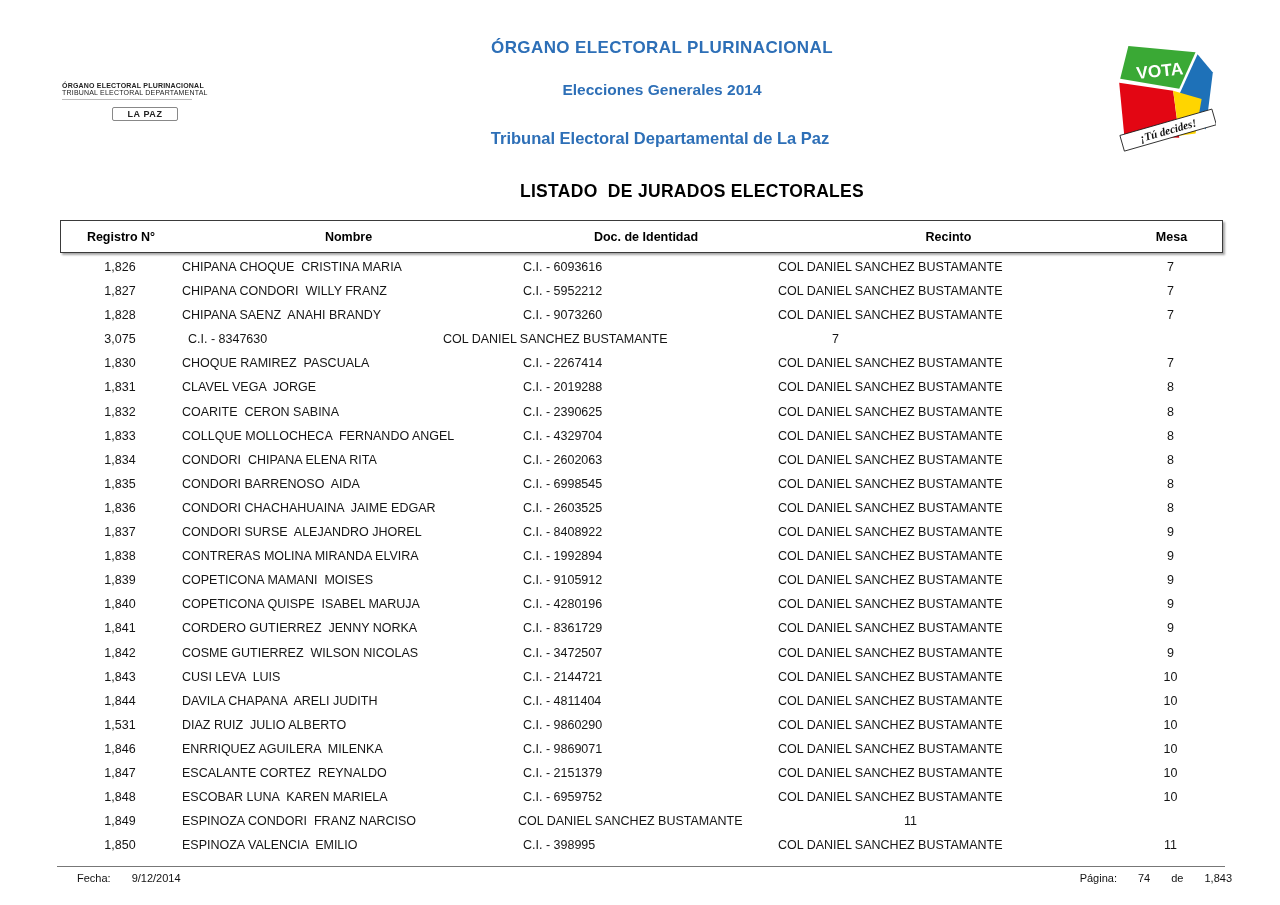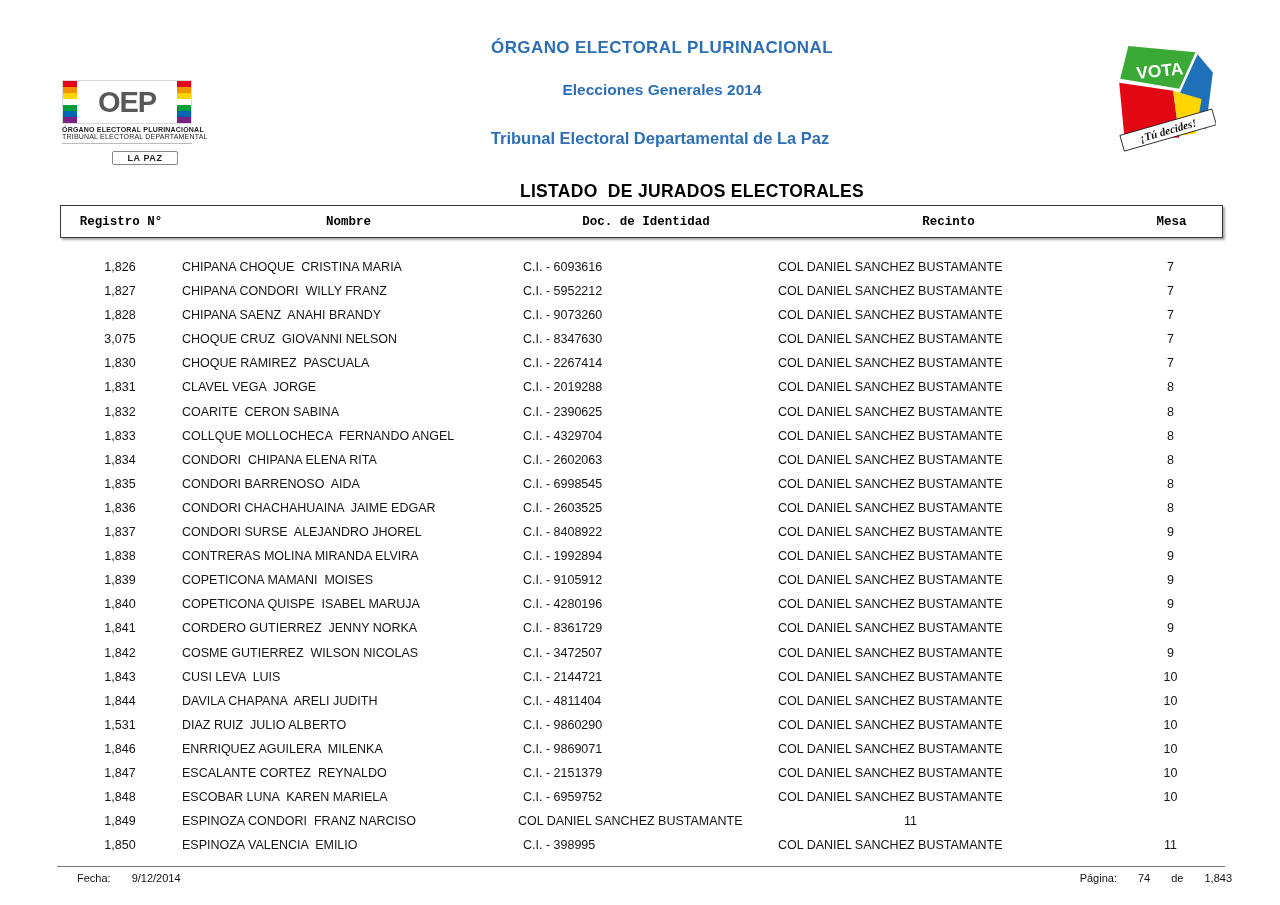--- a/index.html
+++ b/index.html
@@ -28,23 +28,23 @@
   .oep-small { font-size:7px; font-weight:bold; color:#222; margin-top:2px; letter-spacing:.2px; white-space:nowrap; }
   .oep-small2 { font-size:7px; color:#222; letter-spacing:.2px; white-space:nowrap; }
   .oep-lapaz-wrap { margin-top:3px; border-top:1px solid #bbb; padding-top:3px; }
   .oep-lapaz { display:inline-block; border:1px solid #888; border-radius:2px;
       padding:1px 14px; font-size:9px; font-weight:bold; color:#222; letter-spacing:.6px;margin-left:36px; }
 
   
   .vota-logo { position:absolute; left:1114px; top:42px; width:102px; height:114px; }
 
   
-  .thead-box { position:absolute; left:60px; top:205px; width:1163px; height:33px;
+  .thead-box { position:absolute; left:60px; top:220px; width:1163px; height:33px;
       border:1px solid #3a3a3a; background:#fff; display:flex; align-items:center;
-      box-shadow:2px 2px 2px rgba(0,0,0,.35);font-family:Liberation Mono, monospace; }
+      box-shadow:2px 2px 2px rgba(0,0,0,.35); }
   .hcell { font-size:12.5px; font-weight:bold; text-align:center; color:#000; }
   .c1 { width:120px; } .c2 { width:335px; } .c3 { width:260px; } .c4 { width:345px; } .c5 { width:101px; }
 
   .tbody { position:absolute; left:60px; top:255px; width:1163px; }
   .trow { display:flex; height:24.1px; line-height:24.1px;align-items:flex-end; }
   .cell { font-size:12.5px; color:#151515; white-space:pre; overflow:hidden; }
   .col-registro { width:120px; text-align:center; }
   .col-nombre   { width:335px; padding-left:2px; }
   .col-doc      { width:260px; padding-left:8px; }
   .col-recinto  { width:345px; padding-left:3px; }
@@ -56,25 +56,20 @@
   .footer-right { position:absolute; right:48px; top:872px; font-size:11px; color:#111; white-space:nowrap; }
   .footer-left span, .footer-right span { margin-right:6px;margin-left:15px; }
   .footer-right .pg-total { margin-right:0; }
 </style>
 </head>
 <body>
 
 <div class="page">
 
   <div class="oep-logo">
-    <div class="oep-mark">
-      <div class="stripe"></div>
-      <div class="oep-letters">OEP</div>
-      <div class="stripe"></div>
-    </div>
     <div class="oep-small">ÓRGANO ELECTORAL PLURINACIONAL</div>
     <div class="oep-small2">TRIBUNAL ELECTORAL DEPARTAMENTAL</div>
     <div class="oep-lapaz-wrap">
       <span class="oep-lapaz">LA PAZ</span>
     </div>
   </div>
 
   <div class="vota-logo">
     <svg width="102" height="114" viewBox="0 0 100 112">
       <polygon points="14,4 80,10 64,46 6,36" fill="#3aa935"></polygon>
@@ -121,21 +116,20 @@
       </div>
       <div class="trow">
         <div class="cell col-registro">1,828</div>
         <div class="cell col-nombre">CHIPANA SAENZ  ANAHI BRANDY</div>
         <div class="cell col-doc">C.I. - 9073260</div>
         <div class="cell col-recinto">COL DANIEL SANCHEZ BUSTAMANTE</div>
         <div class="cell col-mesa">7</div>
       </div>
       <div class="trow">
         <div class="cell col-registro">3,075</div>
-        <div class="cell col-nombre">CHOQUE CRUZ  GIOVANNI NELSON</div>
         <div class="cell col-doc">C.I. - 8347630</div>
         <div class="cell col-recinto">COL DANIEL SANCHEZ BUSTAMANTE</div>
         <div class="cell col-mesa">7</div>
       </div>
       <div class="trow">
         <div class="cell col-registro">1,830</div>
         <div class="cell col-nombre">CHOQUE RAMIREZ  PASCUALA</div>
         <div class="cell col-doc">C.I. - 2267414</div>
         <div class="cell col-recinto">COL DANIEL SANCHEZ BUSTAMANTE</div>
         <div class="cell col-mesa">7</div>

